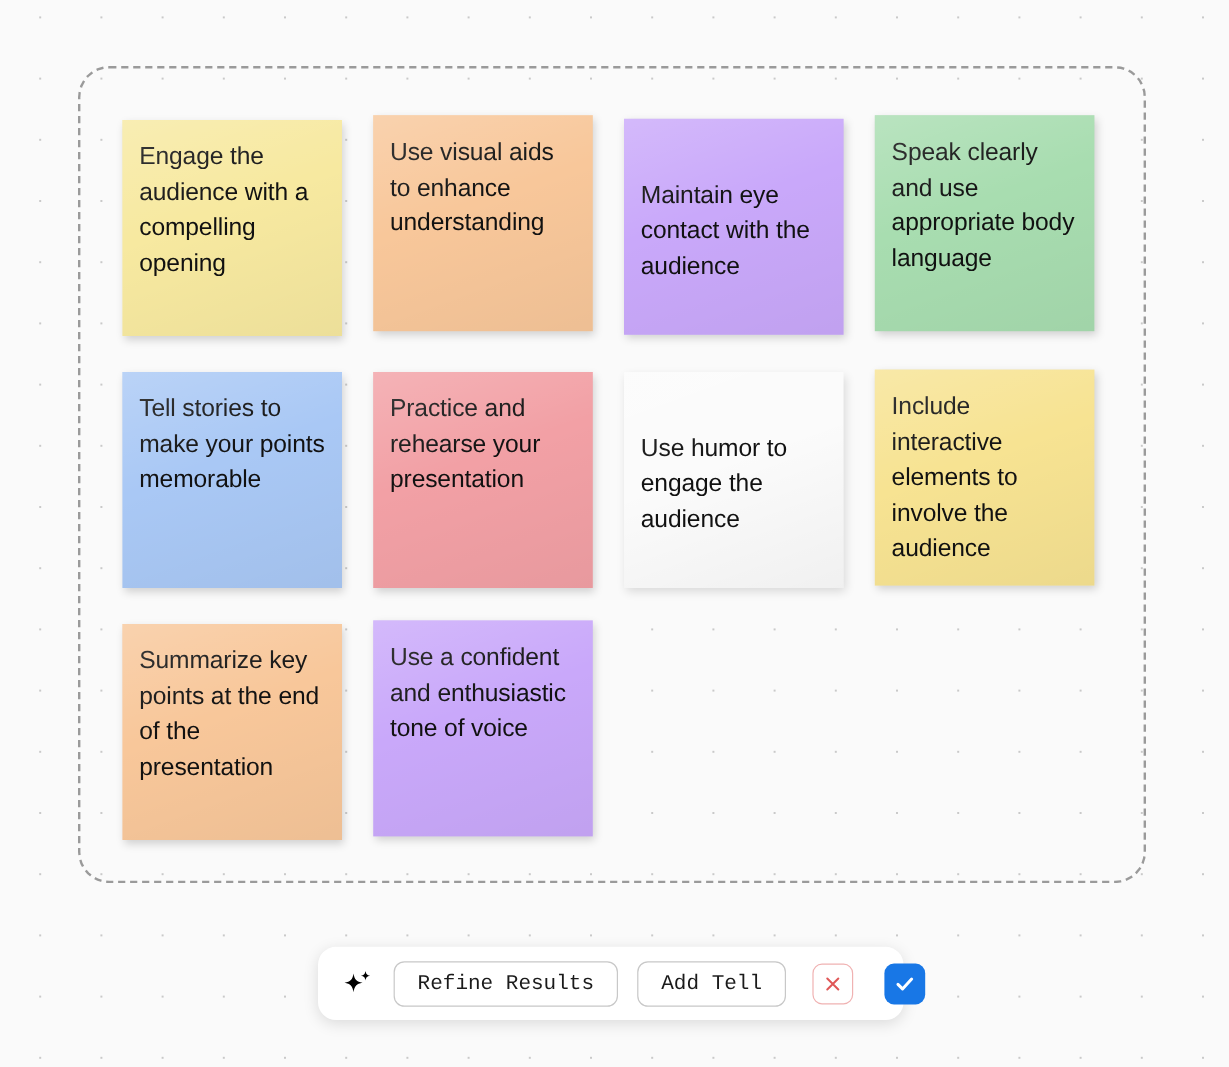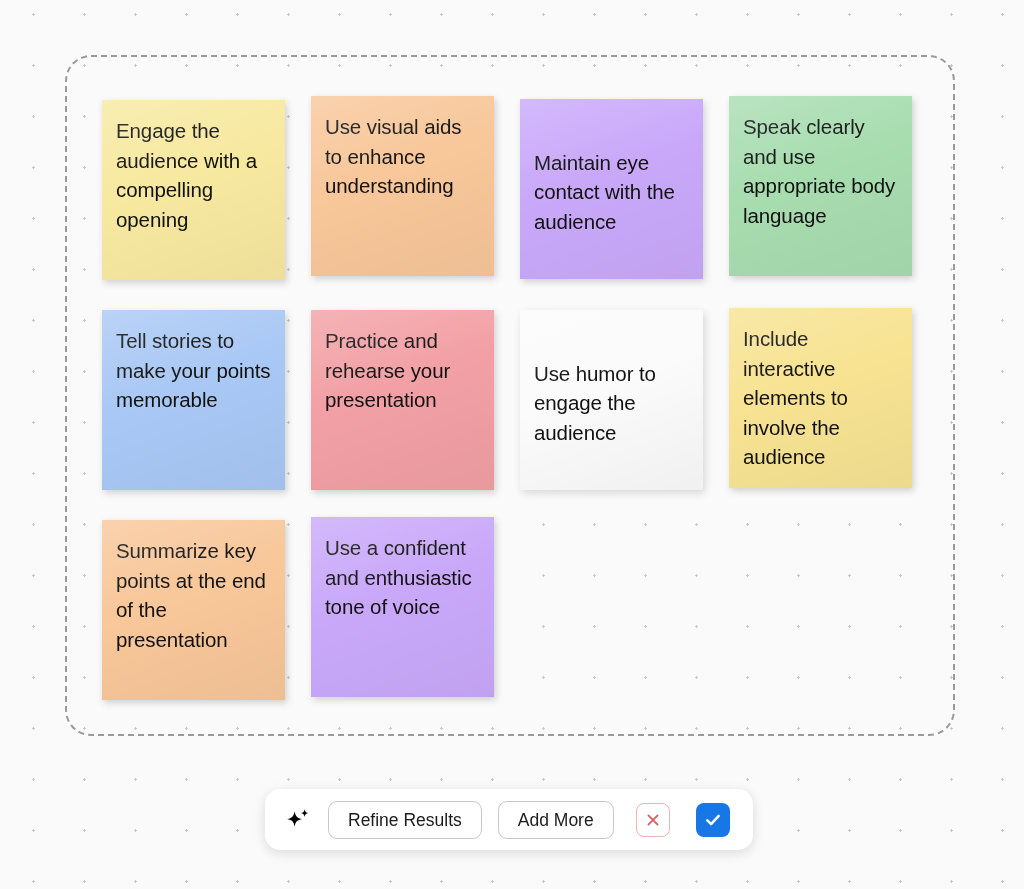--- a/index.html
+++ b/index.html
@@ -100,21 +100,21 @@
     flex: 0 0 auto;
     display: block;
   }
 
   .pill-button {
     height: 38px;
     padding: 0 19px;
     border: 1px solid #c8c8c8;
     border-radius: 9px;
     background: #ffffff;
-    font-family: Liberation Sans, sans-serif;
+    font-family: Liberation Mono, monospace;
     font-size: 17.5px;
     color: #1b1b1b;
     line-height: 36px;
     white-space: nowrap;
     cursor: pointer;
   }
 
   #reject-button {
     width: 34px;
     height: 34px;
@@ -184,21 +184,21 @@
 
 <div id="toolbar">
 
   <svg id="sparkle-icon" viewBox="0 0 28 28" aria-hidden="true">
     <path d="M10.6 5.2 C11.5 10.4 13.1 12.0 18.1 13.0 C13.1 14.0 11.5 15.6 10.6 20.8 C9.7 15.6 8.1 14.0 3.1 13.0 C8.1 12.0 9.7 10.4 10.6 5.2 Z" fill="#000000"></path>
     <path d="M20.6 3.2 C21.1 5.9 21.8 6.6 24.4 7.1 C21.8 7.6 21.1 8.3 20.6 11.0 C20.1 8.3 19.4 7.6 16.8 7.1 C19.4 6.6 20.1 5.9 20.6 3.2 Z" fill="#000000"></path>
   </svg>
 
   <button class="pill-button">Refine Results</button>
 
-  <button class="pill-button">Add More</button>
+  <button class="pill-button">Add Tell</button>
 
   <div id="reject-button">
     <svg width="18" height="18" viewBox="0 0 18 18" aria-hidden="true">
       <path d="M4.4 4.4 L13.6 13.6 M13.6 4.4 L4.4 13.6" stroke="#E05858" stroke-width="1.7" stroke-linecap="round"></path>
     </svg>
   </div>
 
   <div id="accept-button">
     <svg width="20" height="20" viewBox="0 0 20 20" aria-hidden="true">
       <path d="M4.3 10.3 L8.1 14.1 L15.7 5.9" stroke="#FFFFFF" stroke-width="2.5" fill="none" stroke-linecap="round" stroke-linejoin="round"></path>

